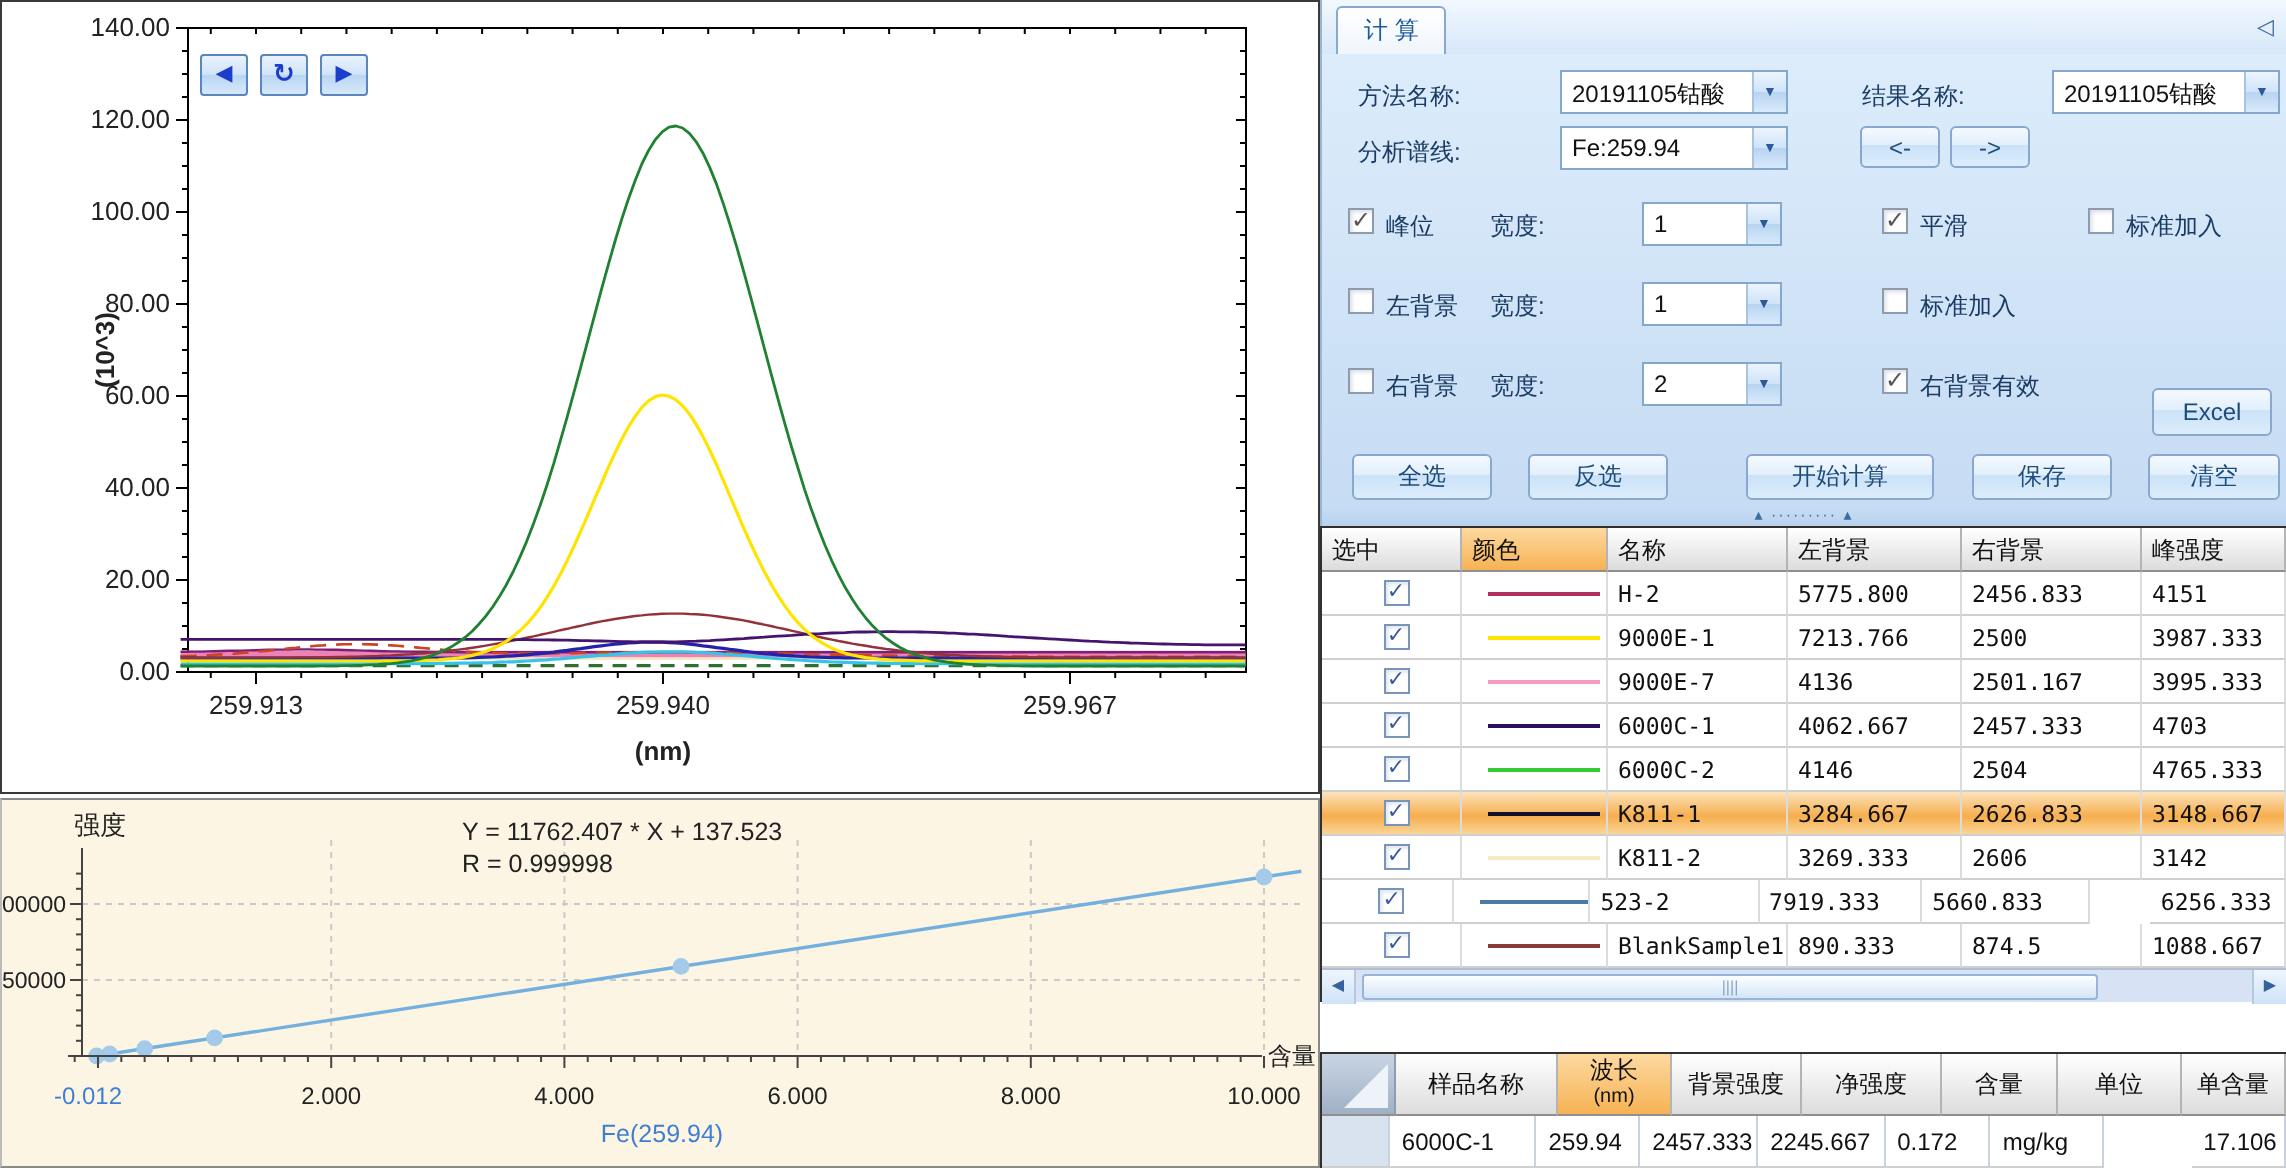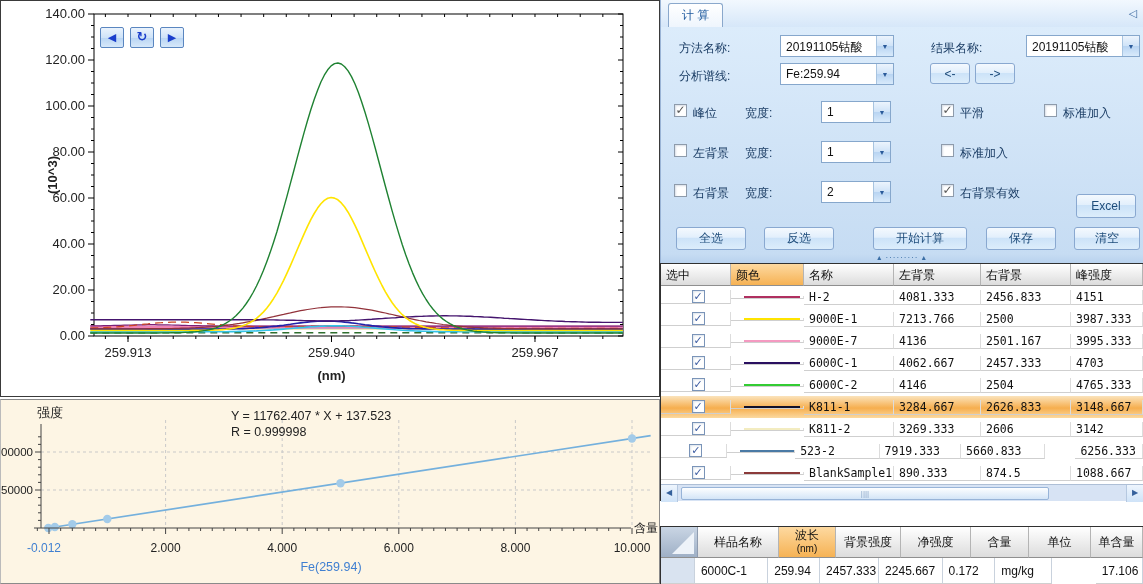--- a/index.html
+++ b/index.html
@@ -29,21 +29,21 @@
   .cb { position:absolute; width:13px; height:13px; background:#fff; border:1px solid #8e9bab; box-shadow:inset 1px 1px 2px #d8dee6; font-size:12px; line-height:11px;
         text-align:center; color:#555; cursor:pointer; }
   .cb.checked::after { content:"✓"; font-weight:bold; }
   .btn { position:absolute; height:23px; border:1px solid #89a8d0; border-radius:3px; color:#1e4c7a; font-size:12px; text-align:center; cursor:pointer;
          background:linear-gradient(180deg,#f4f9fe 0%,#e2effc 45%,#cbe2f8 46%,#dcedfb 100%); font-family:inherit; }
   .splitter { position:absolute; left:0; top:254px; width:483px; height:9px; background:linear-gradient(180deg,#c6dcf3,#b9d2ee); border-left:1px solid #9ab4d6;
               text-align:center; font-size:8px; color:#3a6ea5; line-height:8px; letter-spacing:1px; cursor:row-resize; }
 
   
   .rtable { position:absolute; left:0; top:263px; width:483px; background:#fff; border-left:1px solid #303030; border-top:1px solid #303030; }
-  .hrow, .trow { display:flex;align-items:center; }
+  .hrow, .trow { display:flex; }
   .hc { height:22px; background:linear-gradient(180deg,#ffffff,#eaeaea 60%,#dcdcdc); border-right:1px solid #b4b4b4; border-bottom:1px solid #8f8f8f;
         font-size:12px; color:#111; padding:3px 0 0 5px; cursor:pointer; }
   .hc.orange { background:linear-gradient(180deg,#fdd9a0,#f6b254); }
   .trow { height:22px; background:#fff; cursor:pointer; }
   .trow.sel { background:linear-gradient(180deg,#fbe3bb 0%,#f6ae4e 55%,#fbd9a0 100%); }
   .tc { border-right:1px solid #dcdcdc; border-bottom:1px solid #cfcfcf; font-size:12px; color:#111; padding:3px 0 0 5px; overflow:hidden; white-space:nowrap;
         display:flex; align-items:center; padding-top:0; }
   .tc .num { font-family:"DejaVu Sans Mono","Liberation Mono",monospace; font-size:11.5px; }
   .rcb { width:13px; height:13px; background:#fff; border:1px solid #7a94b8; box-shadow:inset 1px 1px 2px #dde4ec; font-size:11px; line-height:11px; text-align:center;
          color:#3a5aa0; margin:0 auto; cursor:pointer; }
@@ -404,21 +404,21 @@
           <div class="tc" style="width: 70px;">
             <div class="rcb checked"></div>
           </div>
           <div class="tc" style="width: 73px;">
             <div class="swatch" style="background: rgb(176, 48, 96);"></div>
           </div>
           <div class="tc" style="width: 90px;">
             <span class="num">H-2</span>
           </div>
           <div class="tc" style="width: 87px;">
-            <span class="num">4081.333</span>
+            <span class="num">5775.800</span>
           </div>
           <div class="tc" style="width: 90px;">
             <span class="num">2456.833</span>
           </div>
           <div class="tc" style="width: 72px;">
             <span class="num">4151</span>
           </div>
         </div>
         <div class="trow">
           <div class="tc" style="width: 70px;">

